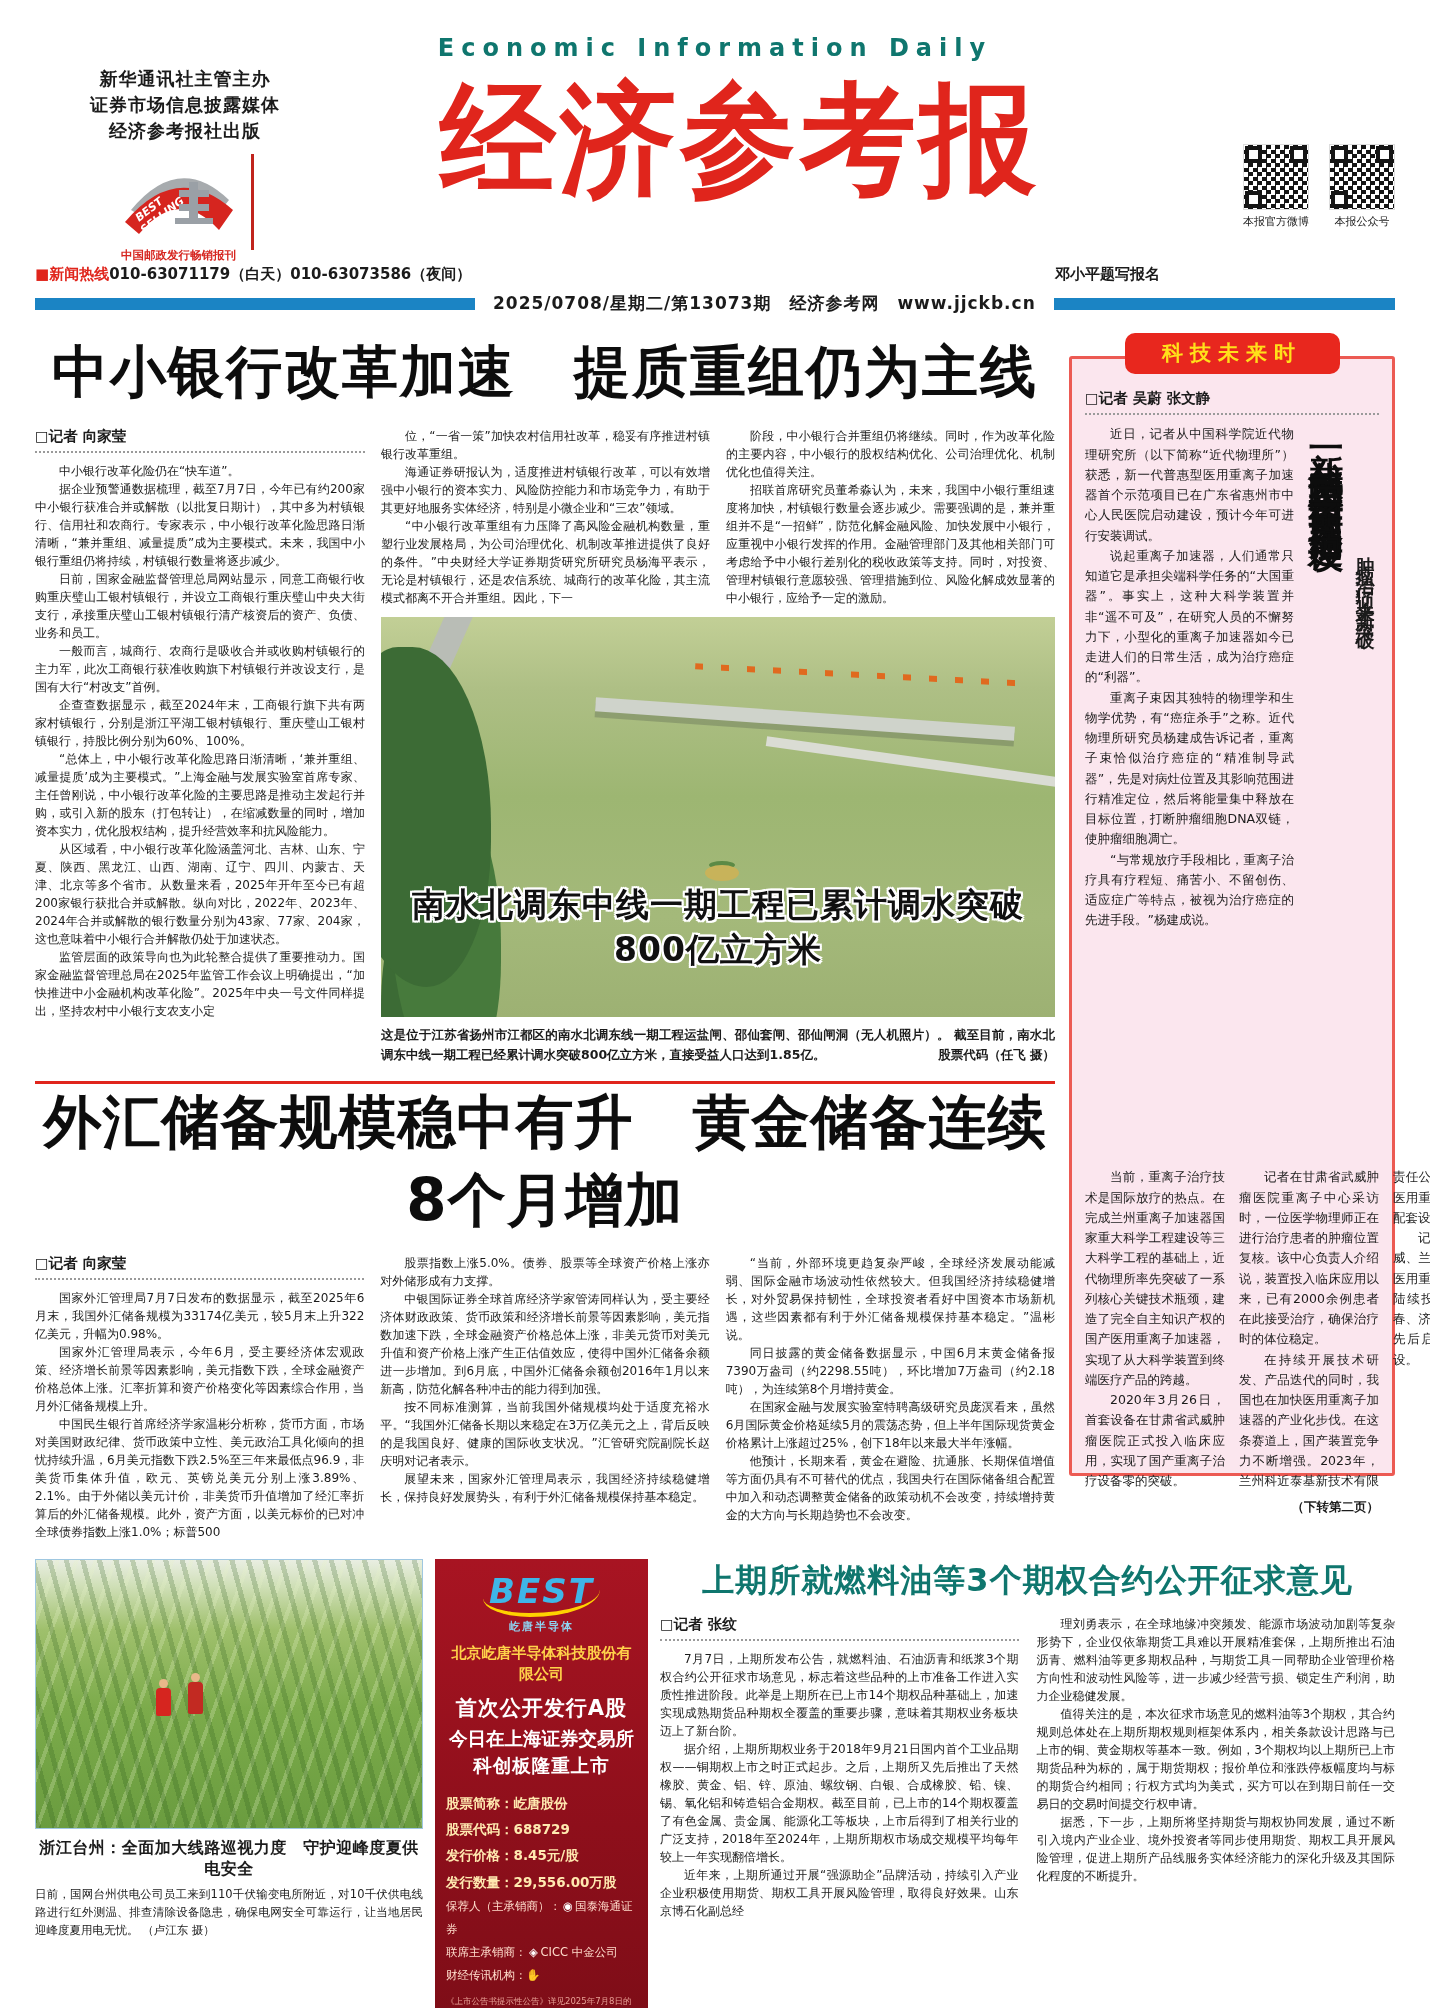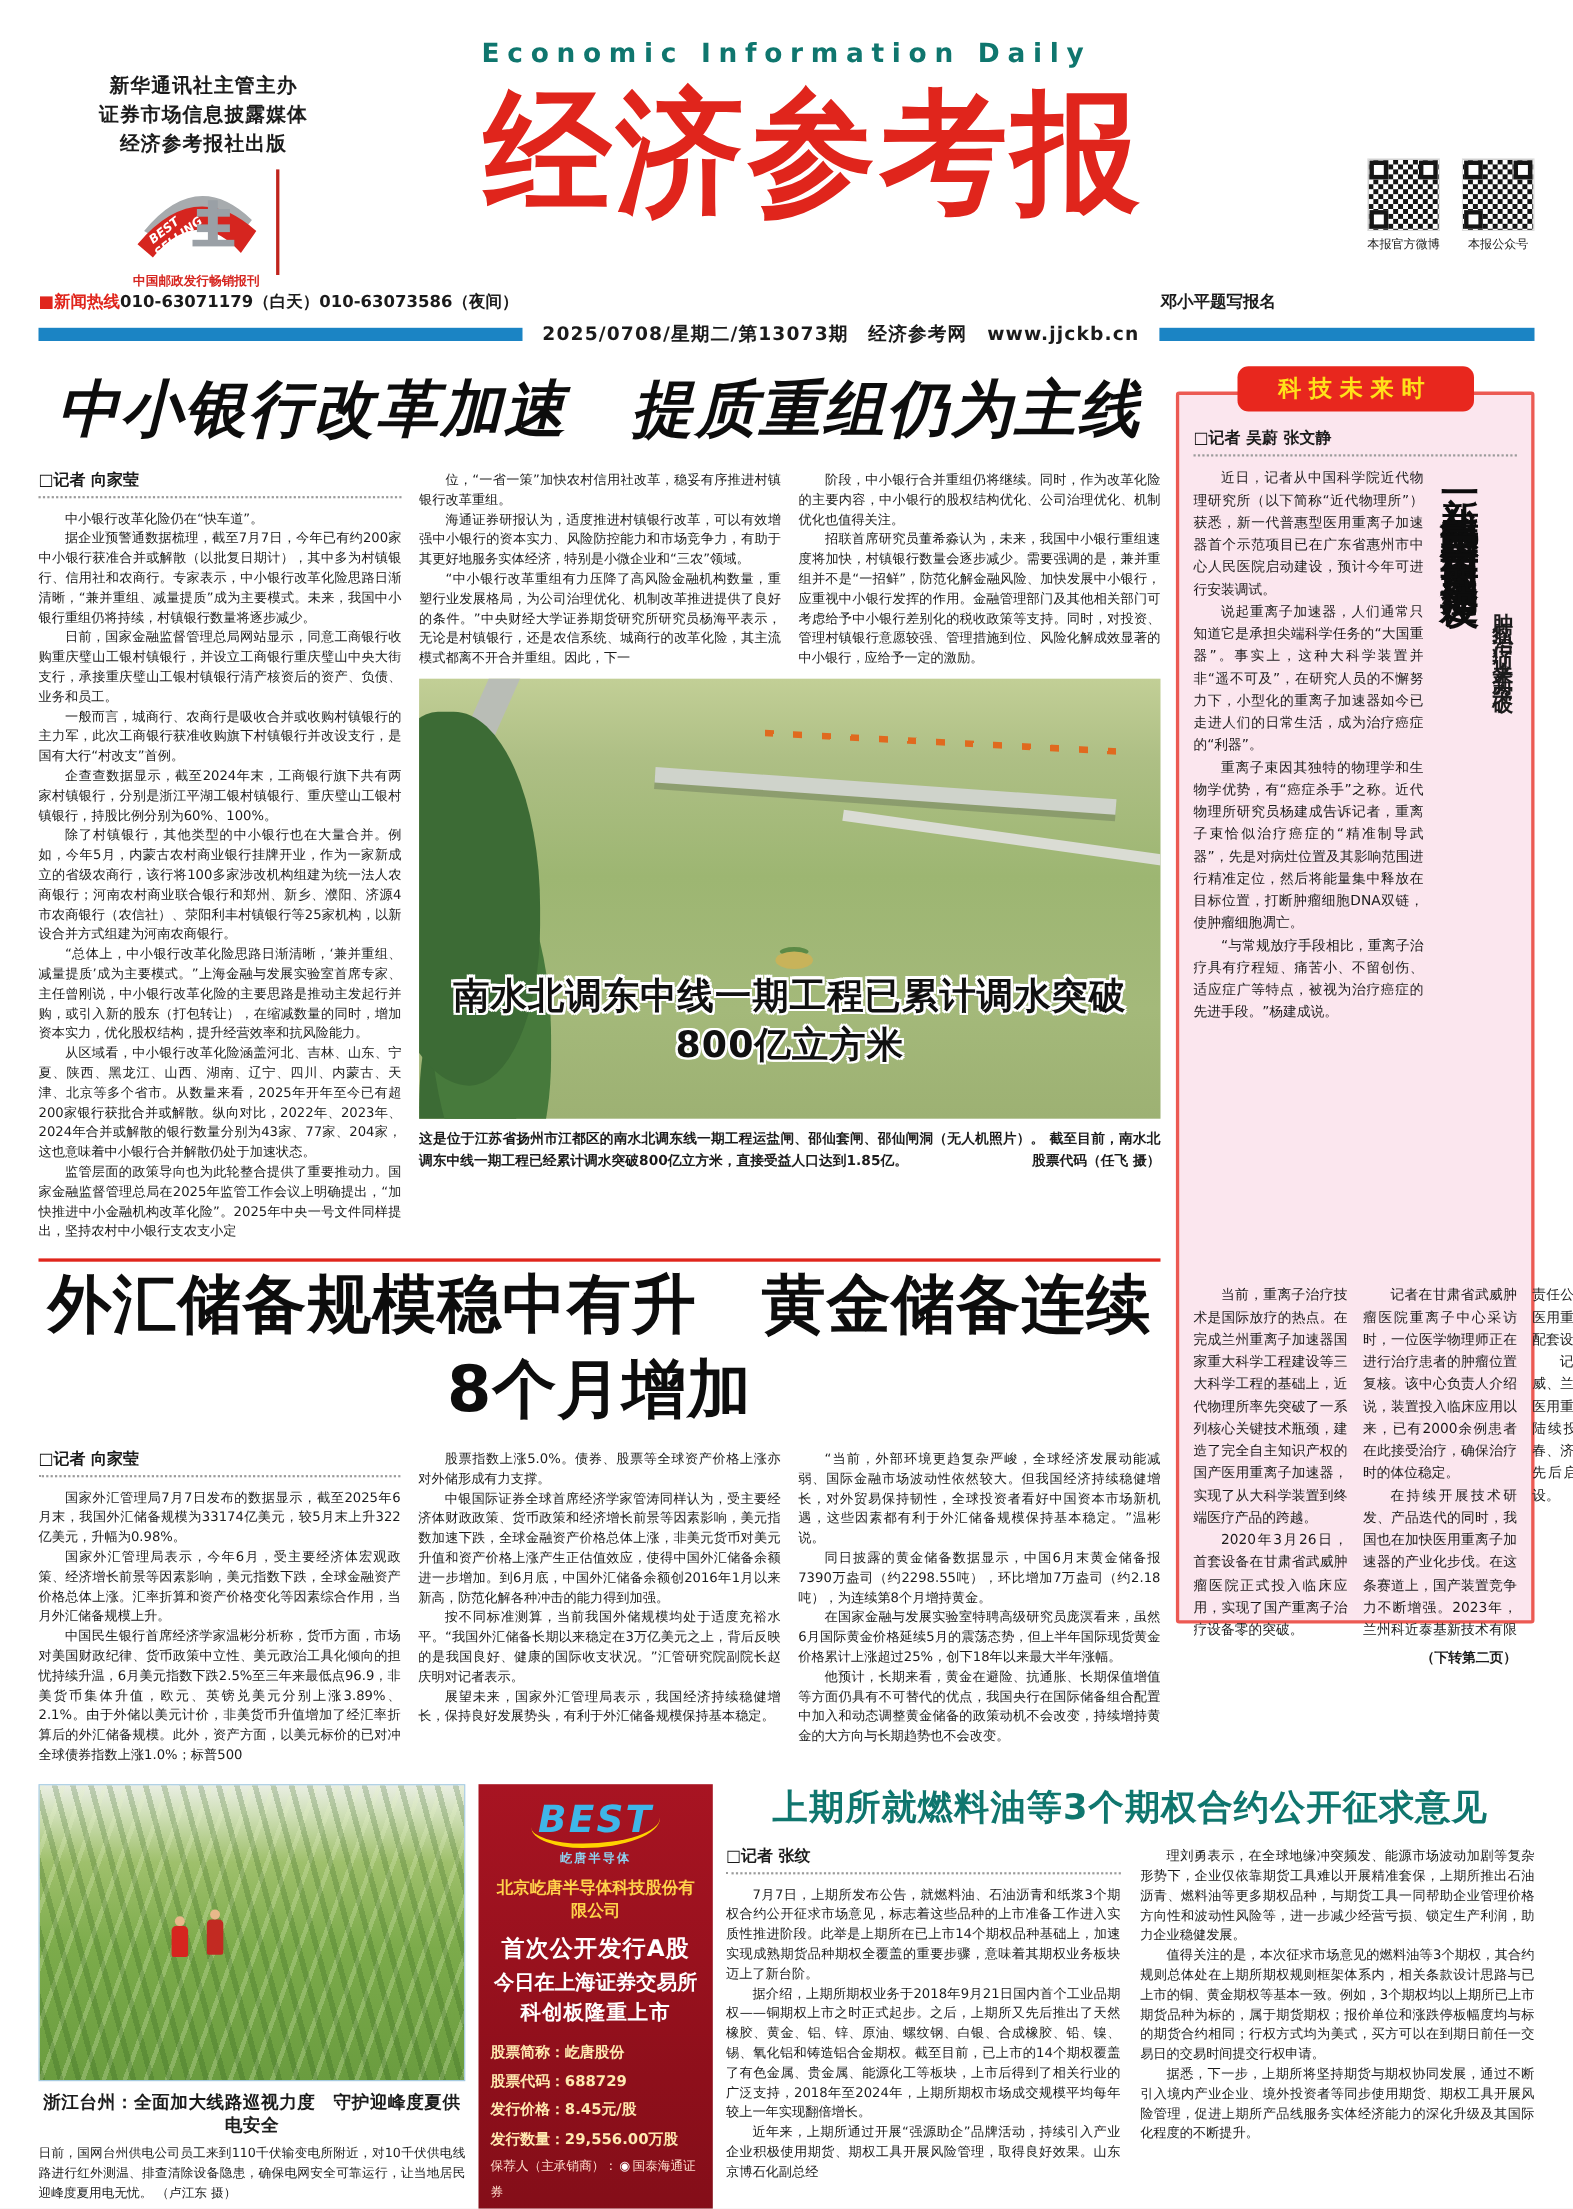--- a/index.html
+++ b/index.html
@@ -31,21 +31,21 @@
   .calligrapher{font-size:15px;font-weight:bold;margin-right:235px;}
   .dateline{display:flex;align-items:center;gap:18px;margin:8px 35px 0;}
   .bar{height:12px;background:#1b84c4;}
   .bar.left{width:440px;} .bar.right{width:340px;flex:1;}
   .date-text{font-size:17px;font-weight:bold;white-space:nowrap;letter-spacing:1px;}
   
   .content{display:flex;gap:14px;margin:12px 35px 0;}
   .main-col{width:1020px;flex-shrink:0;}
   .side-col{flex:1;position:relative;}
   
-  .a1-headline{font-size:56px;font-weight:900;text-align:center;letter-spacing:2px;margin:8px 0 16px;color:#0d0d0d;font-style:italic;}
+  .a1-headline{font-size:56px;font-weight:900;text-align:center;letter-spacing:2px;margin:8px 0 16px;color:#0d0d0d;}
   .a-body{display:flex;gap:16px;}
   .a1-c1{width:330px;flex-shrink:0;}
   .byline{font-size:14.5px;font-weight:bold;padding-bottom:5px;border-bottom:2px dotted #9a9a9a;margin-bottom:9px;}
   .paras p{font-size:12px;line-height:1.5;text-align:justify;text-indent:2em;margin:0;}
   .a1-right{flex:1;display:flex;flex-direction:column;}
   .a1-right-cols{display:flex;gap:16px;}
   .a1-right-cols>div{flex:1;}
   
   .photo{margin-top:10px;height:400px;position:relative;overflow:hidden;
          background:linear-gradient(180deg,#c2cf96 0%,#aebf85 18%,#9db672 45%,#a4b97a 75%,#9db173 100%);}
@@ -191,21 +191,20 @@
       <div>
         <div class="a1-headline">中小银行改革加速　提质重组仍为主线</div>
         <div class="a-body">
           <div class="a1-c1 paras">
             <div class="byline">□记者 向家莹</div>
             <p>中小银行改革化险仍在“快车道”。</p>
             <p>据企业预警通数据梳理，截至7月7日，今年已有约200家中小银行获准合并或解散（以批复日期计），其中多为村镇银行、信用社和农商行。专家表示，中小银行改革化险思路日渐清晰，“兼并重组、减量提质”成为主要模式。未来，我国中小银行重组仍将持续，村镇银行数量将逐步减少。</p>
             <p>日前，国家金融监督管理总局网站显示，同意工商银行收购重庆璧山工银村镇银行，并设立工商银行重庆璧山中央大街支行，承接重庆璧山工银村镇银行清产核资后的资产、负债、业务和员工。</p>
             <p>一般而言，城商行、农商行是吸收合并或收购村镇银行的主力军，此次工商银行获准收购旗下村镇银行并改设支行，是国有大行“村改支”首例。</p>
             <p>企查查数据显示，截至2024年末，工商银行旗下共有两家村镇银行，分别是浙江平湖工银村镇银行、重庆璧山工银村镇银行，持股比例分别为60%、100%。</p>
-            <p>除了村镇银行，其他类型的中小银行也在大量合并。例如，今年5月，内蒙古农村商业银行挂牌开业，作为一家新成立的省级农商行，该行将100多家涉改机构组建为统一法人农商银行；河南农村商业联合银行和郑州、新乡、濮阳、济源4市农商银行（农信社）、荥阳利丰村镇银行等25家机构，以新设合并方式组建为河南农商银行。</p>
             <p>“总体上，中小银行改革化险思路日渐清晰，‘兼并重组、减量提质’成为主要模式。”上海金融与发展实验室首席专家、主任曾刚说，中小银行改革化险的主要思路是推动主发起行并购，或引入新的股东（打包转让），在缩减数量的同时，增加资本实力，优化股权结构，提升经营效率和抗风险能力。</p>
             <p>从区域看，中小银行改革化险涵盖河北、吉林、山东、宁夏、陕西、黑龙江、山西、湖南、辽宁、四川、内蒙古、天津、北京等多个省市。从数量来看，2025年开年至今已有超200家银行获批合并或解散。纵向对比，2022年、2023年、2024年合并或解散的银行数量分别为43家、77家、204家，这也意味着中小银行合并解散仍处于加速状态。</p>
             <p>监管层面的政策导向也为此轮整合提供了重要推动力。国家金融监督管理总局在2025年监管工作会议上明确提出，“加快推进中小金融机构改革化险”。2025年中央一号文件同样提出，坚持农村中小银行支农支小定</p>
           </div>
           <div class="a1-right">
             <div class="a1-right-cols">
               <div class="paras">
                 <p>位，“一省一策”加快农村信用社改革，稳妥有序推进村镇银行改革重组。</p>
                 <p>海通证券研报认为，适度推进村镇银行改革，可以有效增强中小银行的资本实力、风险防控能力和市场竞争力，有助于其更好地服务实体经济，特别是小微企业和“三农”领域。</p>
                 <p>“中小银行改革重组有力压降了高风险金融机构数量，重塑行业发展格局，为公司治理优化、机制改革推进提供了良好的条件。”中央财经大学证券期货研究所研究员杨海平表示，无论是村镇银行，还是农信系统、城商行的改革化险，其主流模式都离不开合并重组。因此，下一</p>

